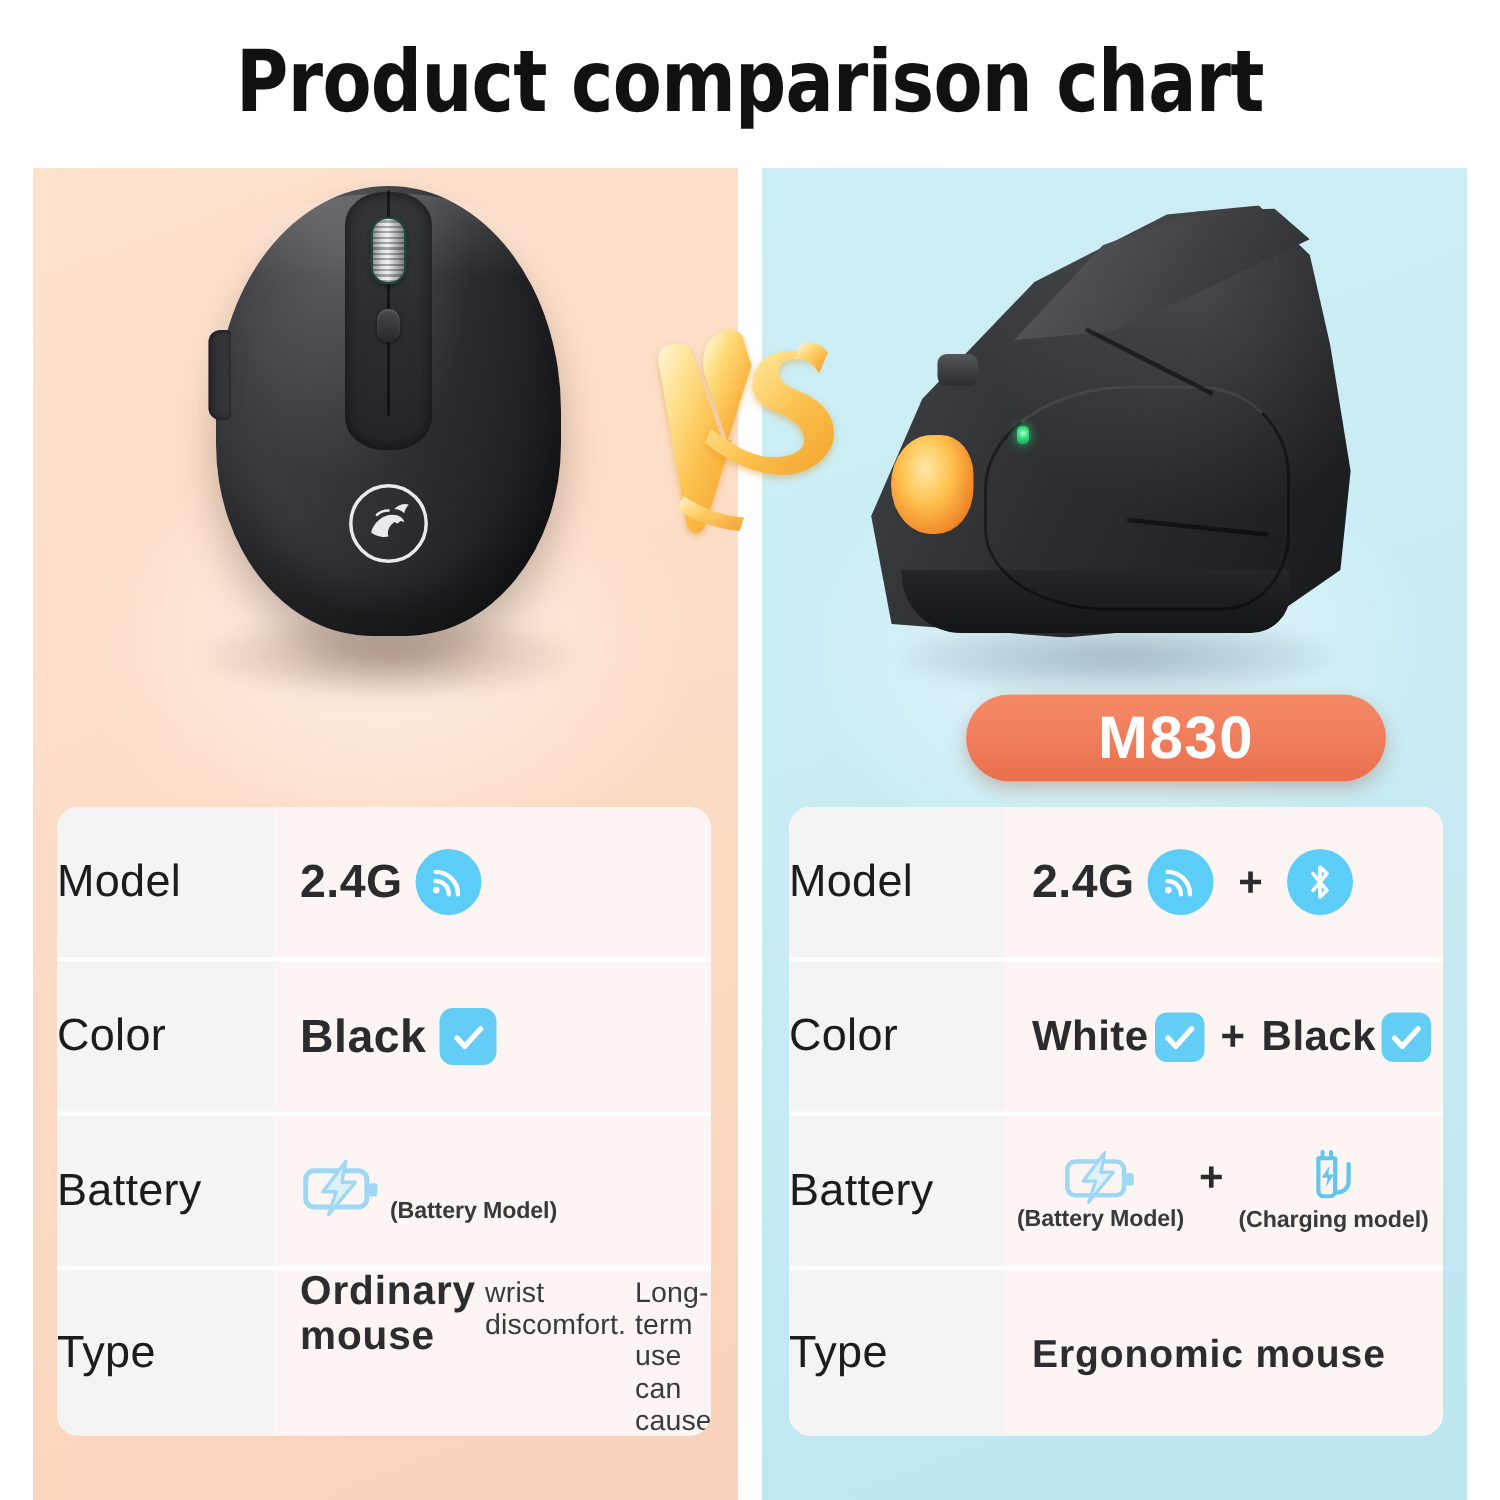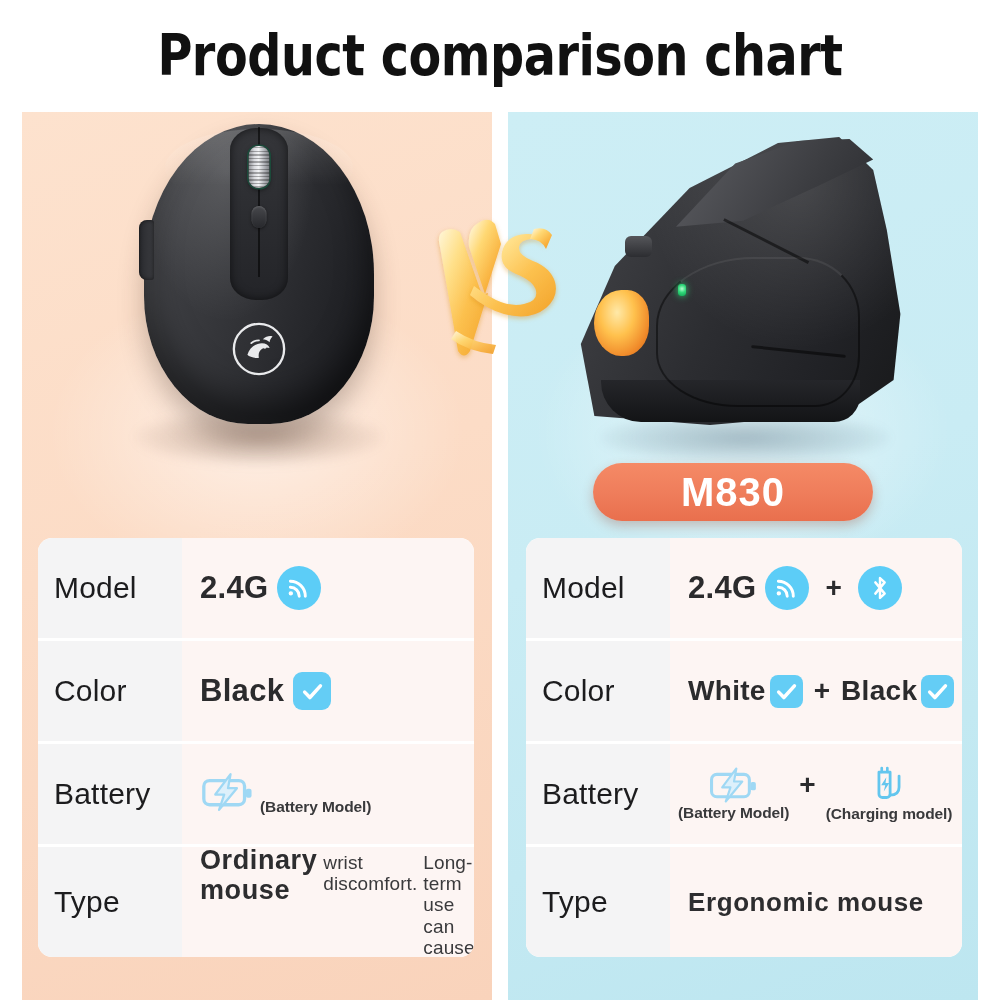--- a/index.html
+++ b/index.html
@@ -261,21 +261,21 @@
   .name-pill::before {  
     content: "";
     position: absolute;
     left: -14px; top: 6px;
     width: 70px; height: 52px;
     border-radius: 26px;
     background: #e9785a;
     z-index: -1;
   }
   .pill-left  { left: 100px; width: 272px; }
-  .pill-right { left: 593px; width: 280px; }
+  .pill-right { left: 644px; width: 280px; }
   .pill-right::before { display: none; }
 
   
   .spec-card {
     position: absolute;
     top: 538px;
     width: 436px;
     border-radius: 14px;
     overflow: hidden;
     background: #ffffff;
@@ -290,21 +290,20 @@
     height: 100px;
     margin-bottom: 3px;
   }
   .spec-row:last-child { margin-bottom: 0; height: 110px; }
 
   .spec-label {
     flex: 0 0 144px;
     background: #f4f4f5;
     display: flex;
     align-items: center;
-    padding-left: 16px;
     font-size: 30px;
     font-weight: 400;
     color: #1c1c1e;
     letter-spacing: .2px;
   }
   .spec-value {
     flex: 1 1 auto;
     background: #fdf5f3;
     display: flex;
     align-items: center;

